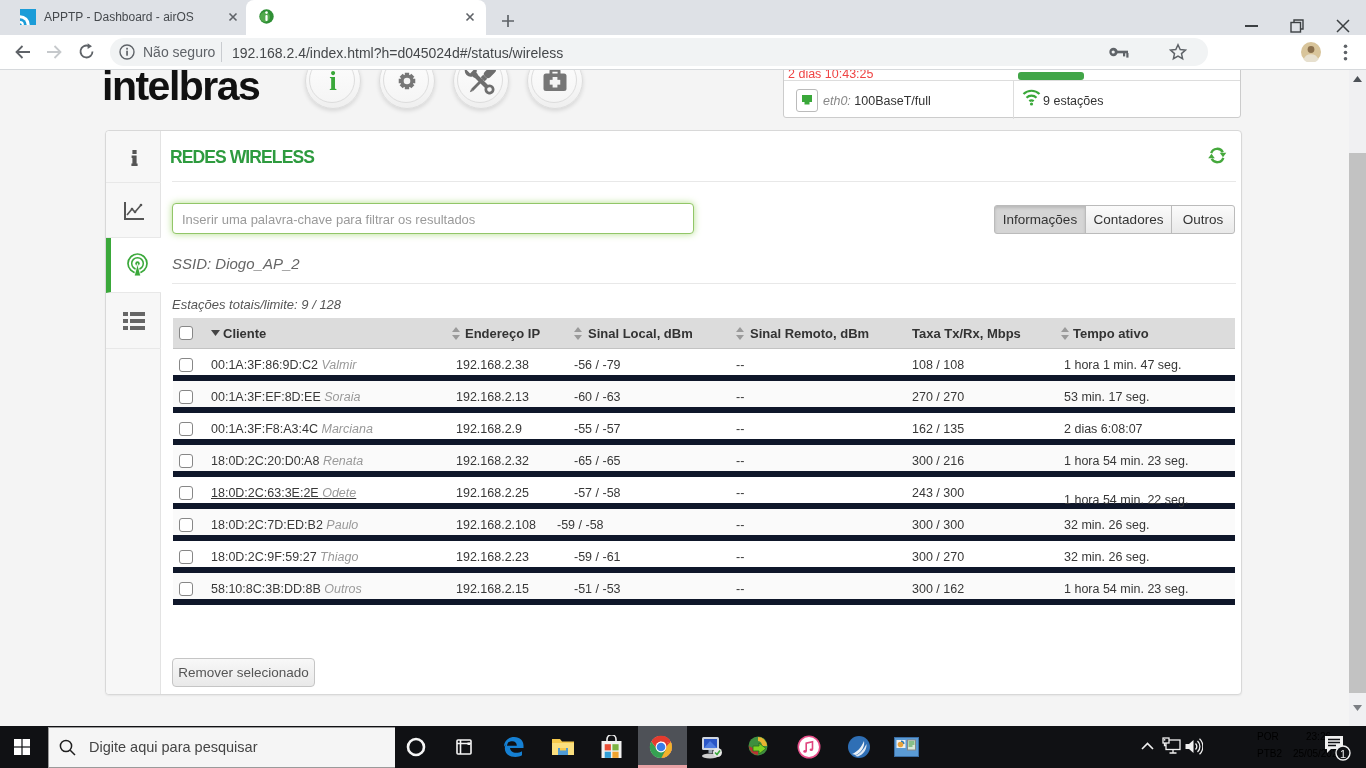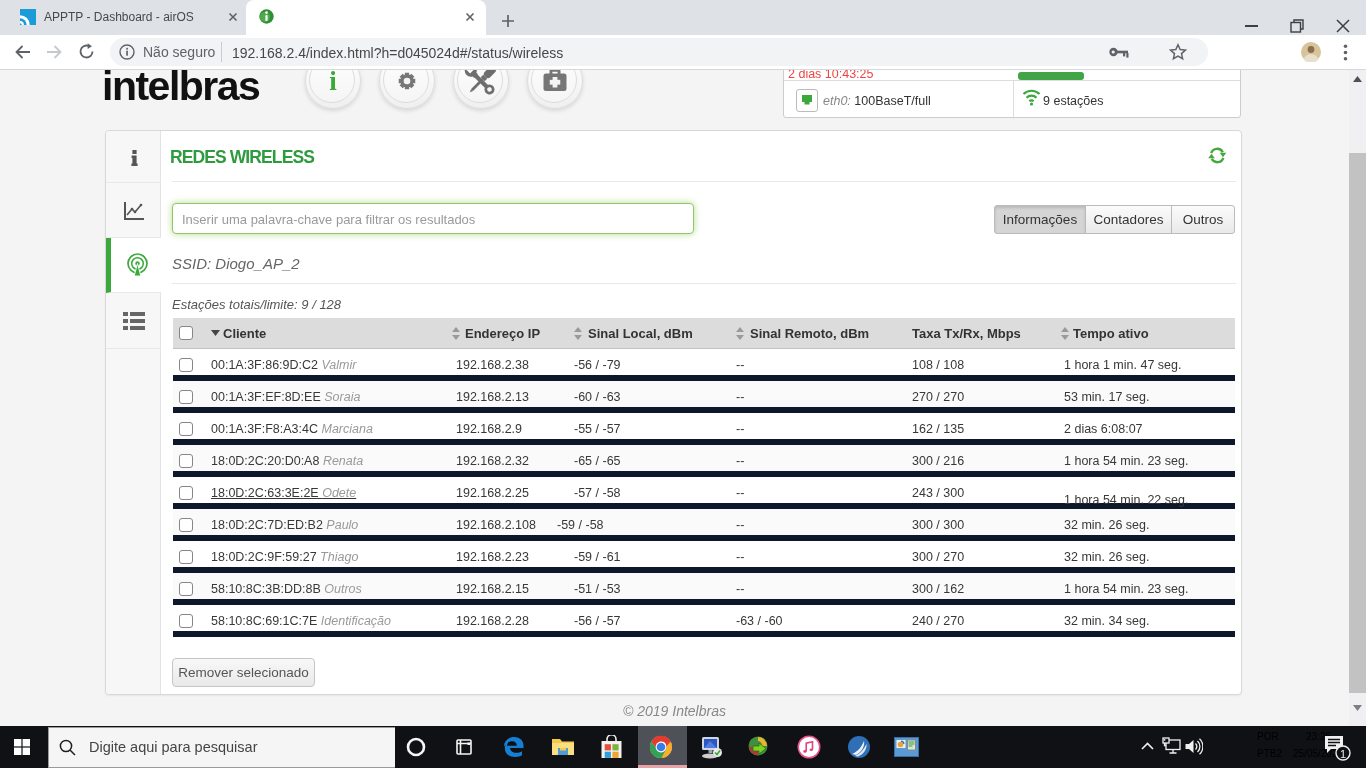--- a/index.html
+++ b/index.html
@@ -342,35 +342,25 @@
           </div>
         <div class="row alt">
             <span class="cb"></span>
             <span class="rc" style="left:38px;">58:10:8C:3B:DD:8B <span class="nm">Outros</span></span>
             <span class="rc" style="left:283px;">192.168.2.15</span>
             <span class="rc" style="left:401px;">-51 / -53</span>
             <span class="rc" style="left:563px;">--</span>
             <span class="rc" style="left:739px;">300 / 162</span>
             <span class="rc" style="left:891px;">1 hora 54 min. 23 seg.</span>
           </div>
-        <div class="row">
-            <span class="cb"></span>
-            <span class="rc" style="left:38px;">58:10:8C:69:1C:7E <span class="nm">Identificação</span></span>
-            <span class="rc" style="left:283px;">192.168.2.28</span>
-            <span class="rc" style="left:401px;">-56 / -57</span>
-            <span class="rc" style="left:563px;">-63 / -60</span>
-            <span class="rc" style="left:739px;">240 / 270</span>
-            <span class="rc" style="left:891px;">32 min. 34 seg.</span>
-          </div>
       </div>
 
       <div class="abs" style="left:66px;top:527px;width:143px;height:29px;background:linear-gradient(#f8f8f8,#e9e9e9);border:1px solid #c5c5c5;border-radius:4px;font-size:13.5px;color:#555;text-align:center;line-height:28px;">Remover selecionado</div>
     </div>
 
-    <div class="abs" style="left:0;top:633px;width:1349px;text-align:center;font-size:14px;font-style:italic;color:#888;">© 2019 Intelbras</div>
   </div>
 
   <div class="abs" style="left:1349px;top:70px;width:17px;height:656px;background:#f0f0f2;"></div>
   <svg class="abs" style="left:1353px;top:76px;" width="9" height="6" viewBox="0 0 9 6">
       <path d="M4.5 0 L9 6 H0 Z" fill="#4d5157"></path>
     </svg>
   <div class="abs" style="left:1349px;top:153px;width:17px;height:540px;background:#c2c2c2;"></div>
   <svg class="abs" style="left:1353px;top:705px;" width="9" height="6" viewBox="0 0 9 6">
       <path d="M0 0 H9 L4.5 6 Z" fill="#7c7f84"></path>
     </svg>

